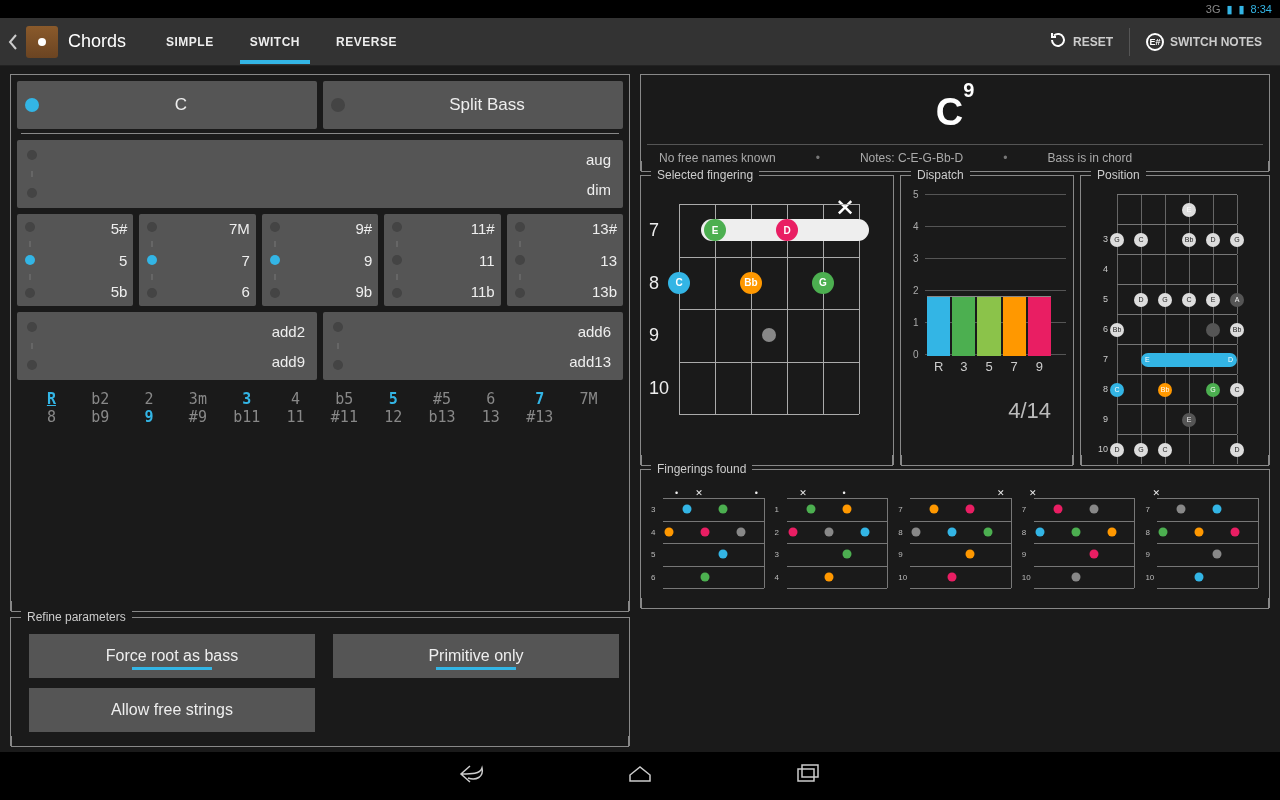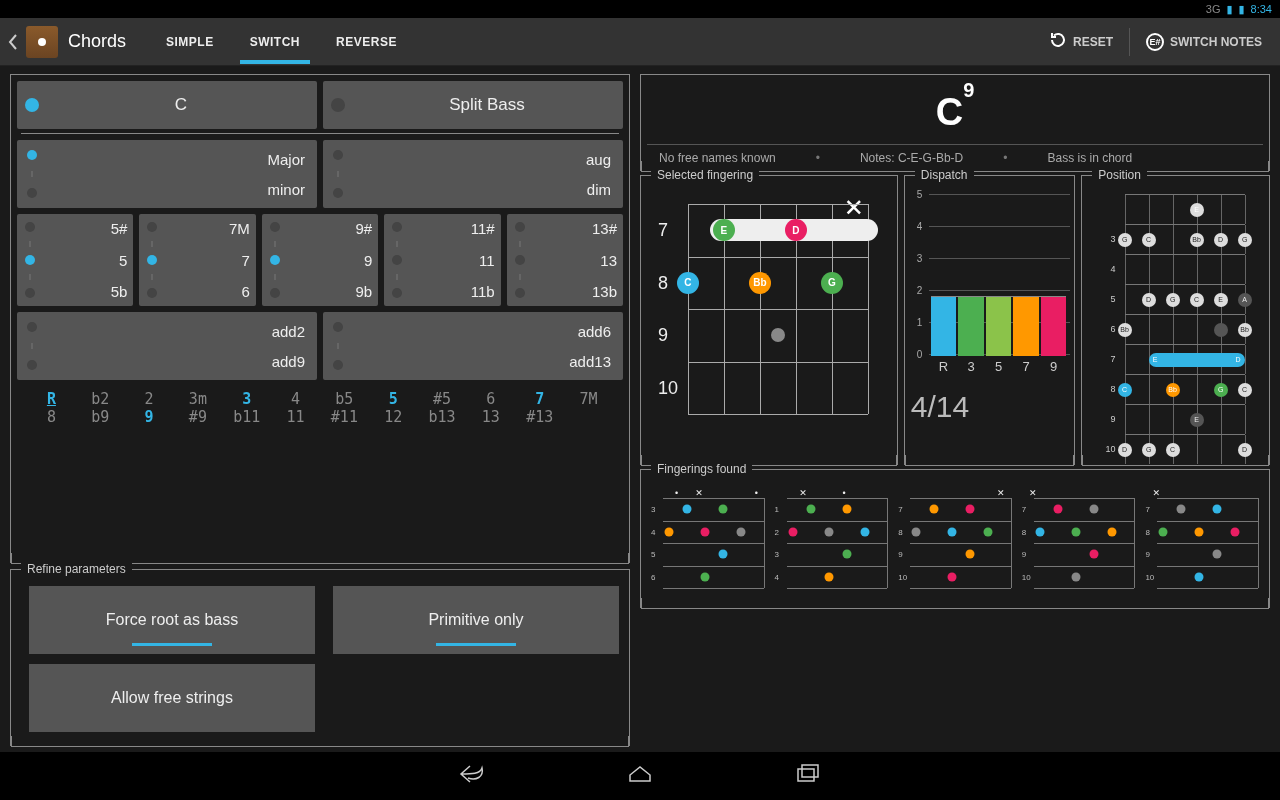--- a/index.html
+++ b/index.html
@@ -95,31 +95,31 @@
 
   
   .intervals{font-size:15px;padding:4px 10px;font-family:monospace;letter-spacing:0px;}
   .intervals .r{display:flex;gap:0;}
   .intervals .cell{width:50px;text-align:center;color:#888;}
   .intervals .hl{color:#33b5e5;font-weight:600;}
   .intervals .ul{text-decoration:underline;}
 
   
   .refine-grid{display:grid;grid-template-columns:1fr 1fr;gap:10px;}
-  .refine-btn{background:#555;height:68px;display:flex;align-items:center;justify-content:center;font-size:16px;color:#eee;position:relative;cursor:pointer;margin-left:8px;}
+  .refine-btn{background:#555;height:44px;display:flex;align-items:center;justify-content:center;font-size:16px;color:#eee;position:relative;cursor:pointer;margin-left:8px;}
   .refine-btn.on::after{content:"";position:absolute;bottom:8px;width:80px;height:3px;background:#33b5e5;}
 
   
   .chord-title{font-size:38px;color:#fff;text-align:center;padding:10px 0;font-weight:600;}
   .chord-title sup{font-size:20px;position:relative;top:-14px;}
   .info-line{display:flex;border-top:1px solid #555;padding:6px 12px;font-size:12px;color:#aaa;gap:40px;}
   .info-line .sep{color:#777;}
 
   .right-row{display:flex;gap:6px;}
-  .panel-sm{flex:1;position:relative;border:1px solid #888;border-bottom:none;padding:18px 8px 8px 6px;}
+  .panel-sm{flex:1;position:relative;border:1px solid #888;border-bottom:none;padding:18px 22px 8px 6px;}
   .panel-sm::after{content:"";position:absolute;left:0;right:0;bottom:-1px;height:10px;border-left:1px solid #888;border-right:1px solid #888;border-bottom:1px solid #888;pointer-events:none;}
 
   
   .fretboard{position:relative;width:220px;height:230px;margin:0 auto;}
   .fb-grid{position:absolute;left:30px;top:10px;right:10px;bottom:10px;}
   .fb-grid .hline{position:absolute;left:0;right:0;height:1px;background:#aaa;}
   .fb-grid .vline{position:absolute;top:0;bottom:0;width:1px;background:#aaa;}
   .fret-label{position:absolute;left:0;font-size:18px;color:#eee;transform:translateY(-50%);}
   .nub{position:absolute;width:22px;height:22px;border-radius:11px;display:flex;align-items:center;justify-content:center;font-size:10px;font-weight:700;color:#fff;transform:translate(-50%,-50%);}
   .barre{position:absolute;height:22px;background:#eee;border-radius:11px;transform:translateY(-50%);}
@@ -128,21 +128,21 @@
 
   
   .disp{padding:0 4px;position:relative; height: 200px;}
   .disp-axis{position:absolute;left:18px;top:0;bottom:38px;width:1px;}
   .disp .ytick{position:absolute;left:-12px;font-size:10px;color:#aaa;transform:translateY(-50%);}
   .disp .gl{position:absolute;left:0;right:-140px;height:1px;background:#555;}
   .disp-bars{position:absolute;left:20px;right:0;bottom:38px;height:60px;display:flex;gap:2px;align-items:flex-end;border-top:1px solid #888;}
   .disp-bars .bar{flex:1;height:100%;}
   .disp-xlabels{position:absolute;left:20px;right:0;bottom:20px;display:flex;gap:2px;}
   .disp-xlabels span{flex:1;text-align:center;font-size:13px;}
-  .disp-count{position:absolute;left:0;right:0;bottom:-30px;text-align:left;font-size:30px;color:#bbb;}
+  .disp-count{position:absolute;left:0;right:0;bottom:-30px;text-align:right;font-size:22px;color:#bbb;}
 
   
   .pos-fb{position:relative;width:140px;height:260px;margin:0 auto;font-size:8px;}
   .pos-fb .row{display:flex;align-items:center;height:30px;position:relative;}
   .pos-fb .fn{width:14px;font-size:9px;color:#ccc;text-align:right;padding-right:3px;}
   .pos-fb .strings{flex:1;position:relative;height:100%;border-top:1px solid #777;}
   .pos-fb .dot{position:absolute;width:14px;height:14px;border-radius:50%;background:#ddd;color:#222;font-size:7px;display:flex;align-items:center;justify-content:center;transform:translate(-50%,-50%);top:50%;}
   .pos-fb .dot.dk{background:#555;color:#eee;}
   .pos-fb .barre-blue{position:absolute;height:14px;background:#33b5e5;border-radius:7px;top:50%;transform:translateY(-50%);color:#fff;font-size:7px;display:flex;align-items:center;}
 
@@ -212,33 +212,20 @@
           <span class="radio-dot"></span>
           <span class="label">Split Bass</span>
         </div>
       </div>
       <div class="hr"></div>
 
       <div class="row tri-row">
         <div class="block">
           <div class="optstack">
             <div class="dotcol">
-                <span class="slot on"></span>
-                <span class="dotline"></span>
-                <span class="slot"></span>
-              </div>
-            <div class="valcol">
-              <span>Major</span>
-              <span>minor</span>
-            </div>
-          </div>
-        </div>
-        <div class="block">
-          <div class="optstack">
-            <div class="dotcol">
                 <span class="slot"></span>
                 <span class="dotline"></span>
                 <span class="slot"></span>
               </div>
             <div class="valcol">
               <span>aug</span>
               <span>dim</span>
             </div>
           </div>
         </div>

